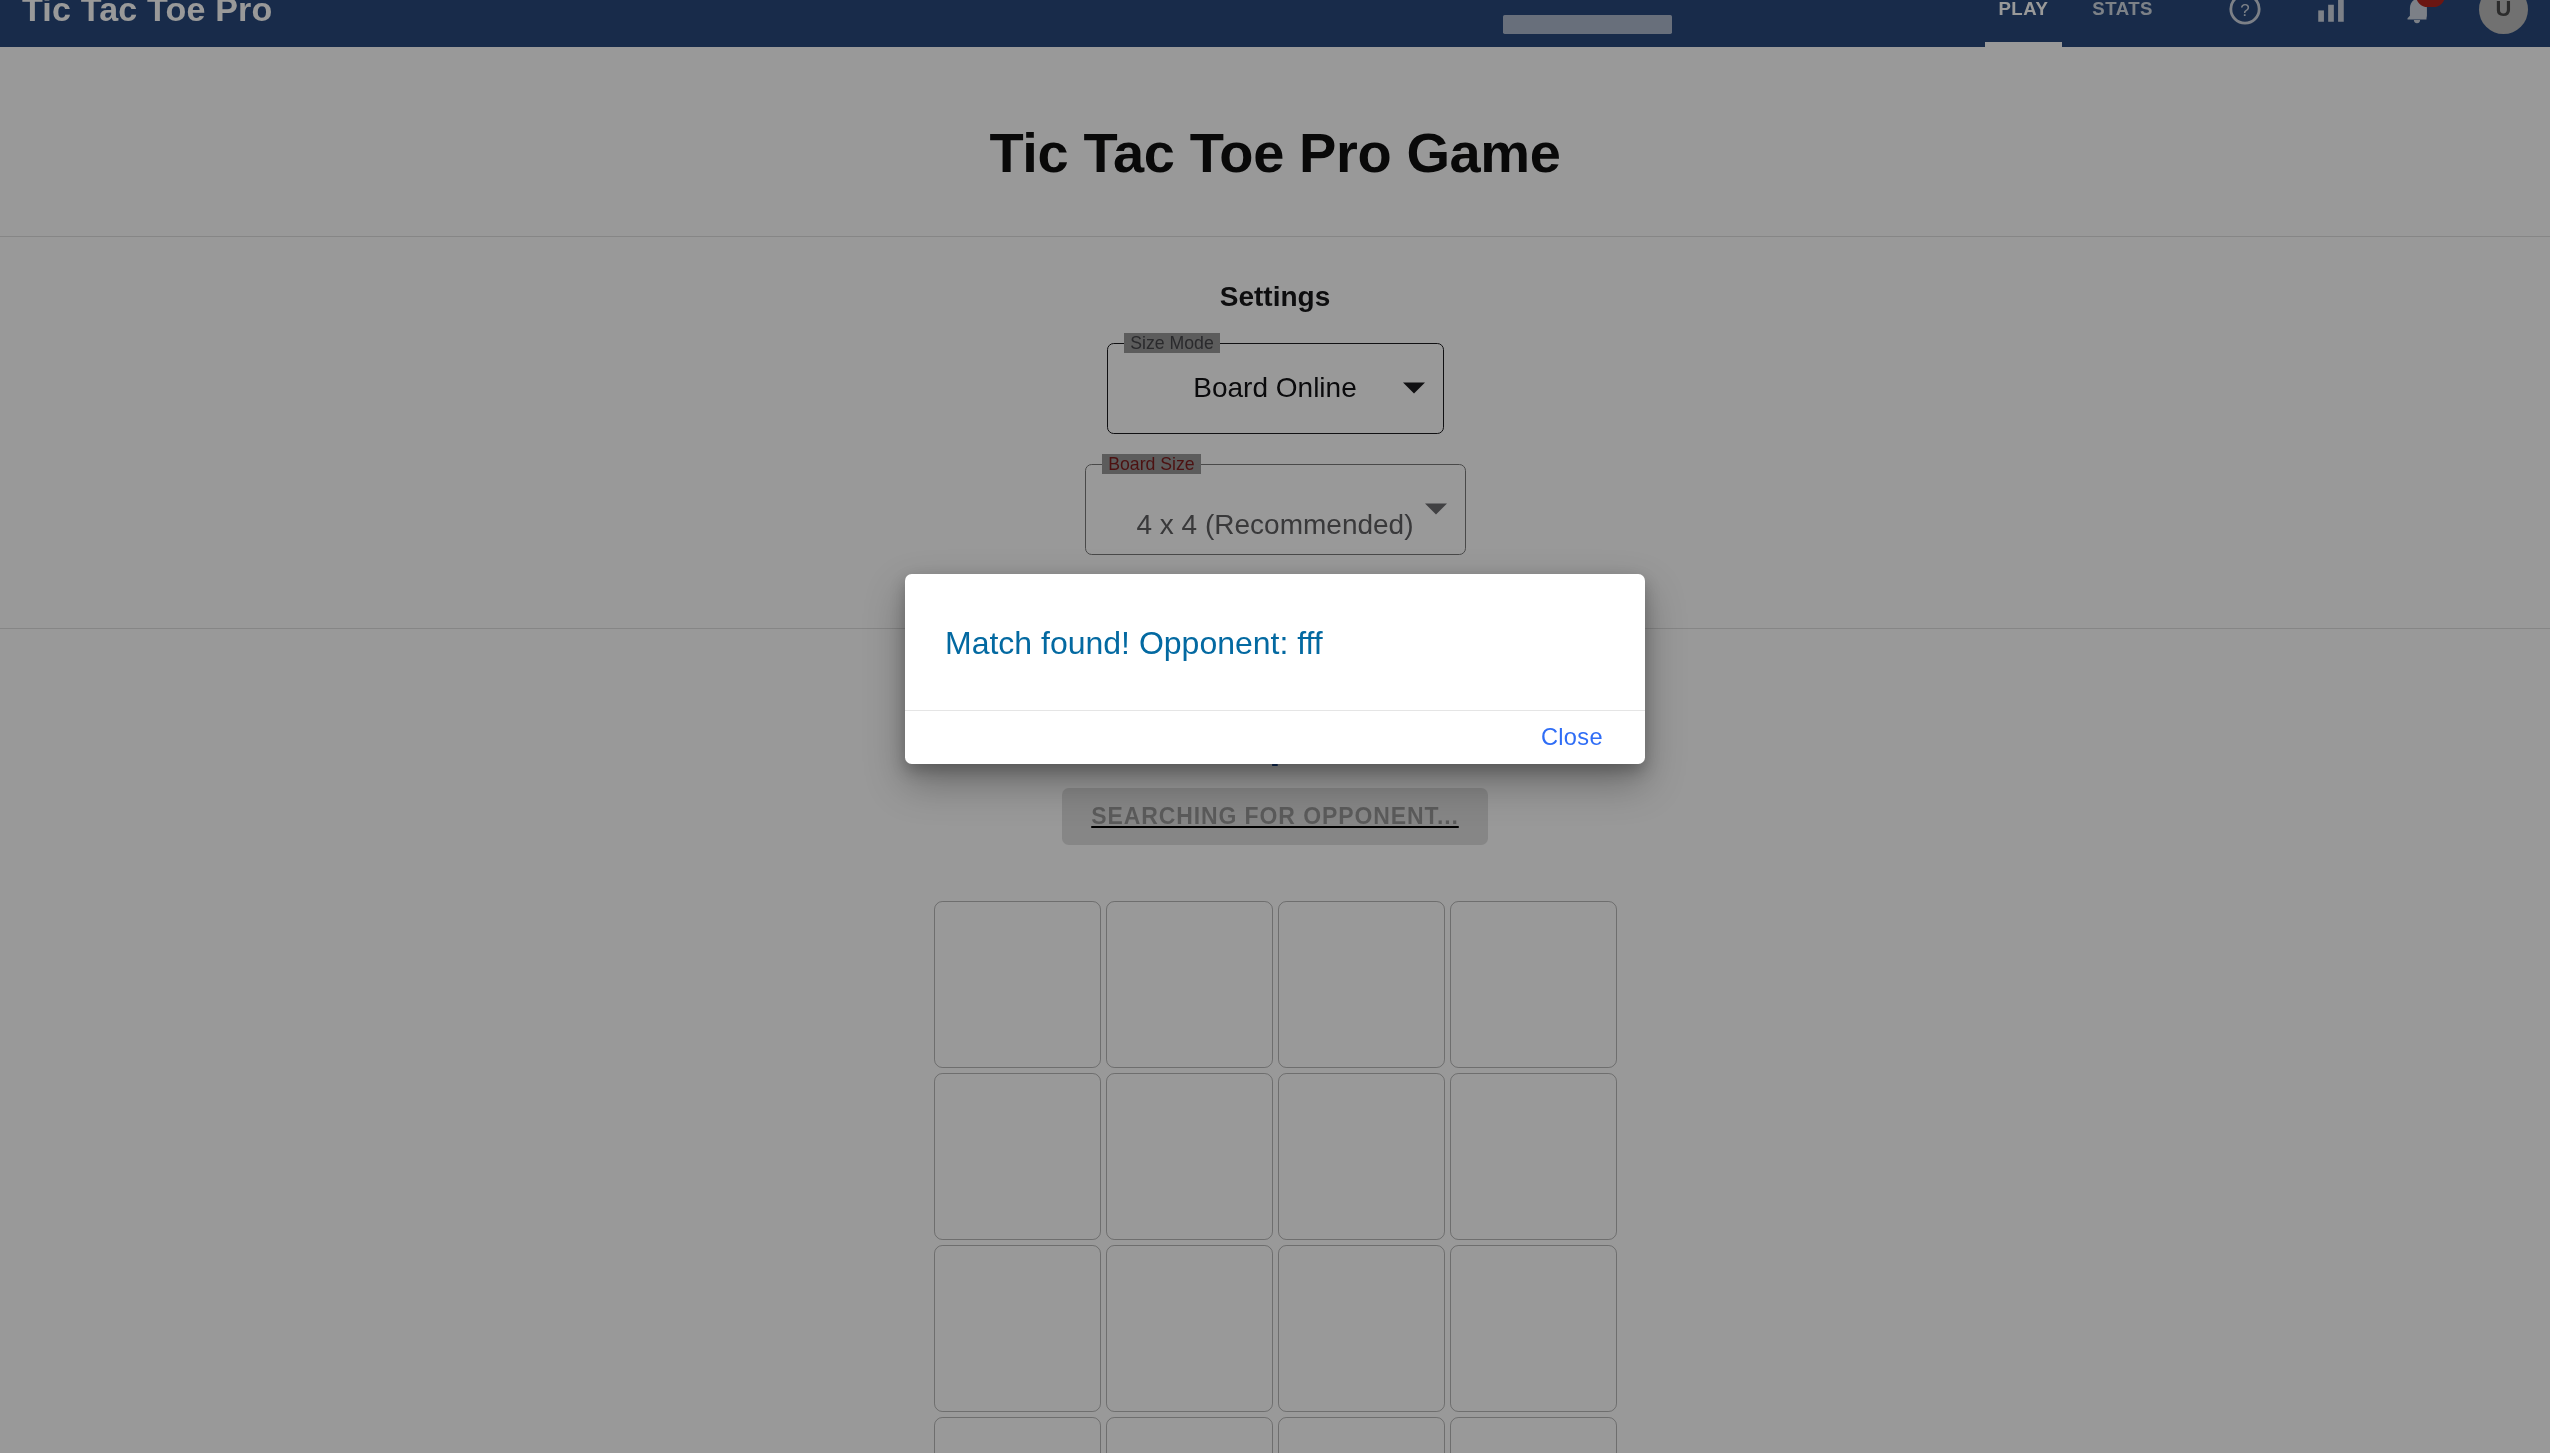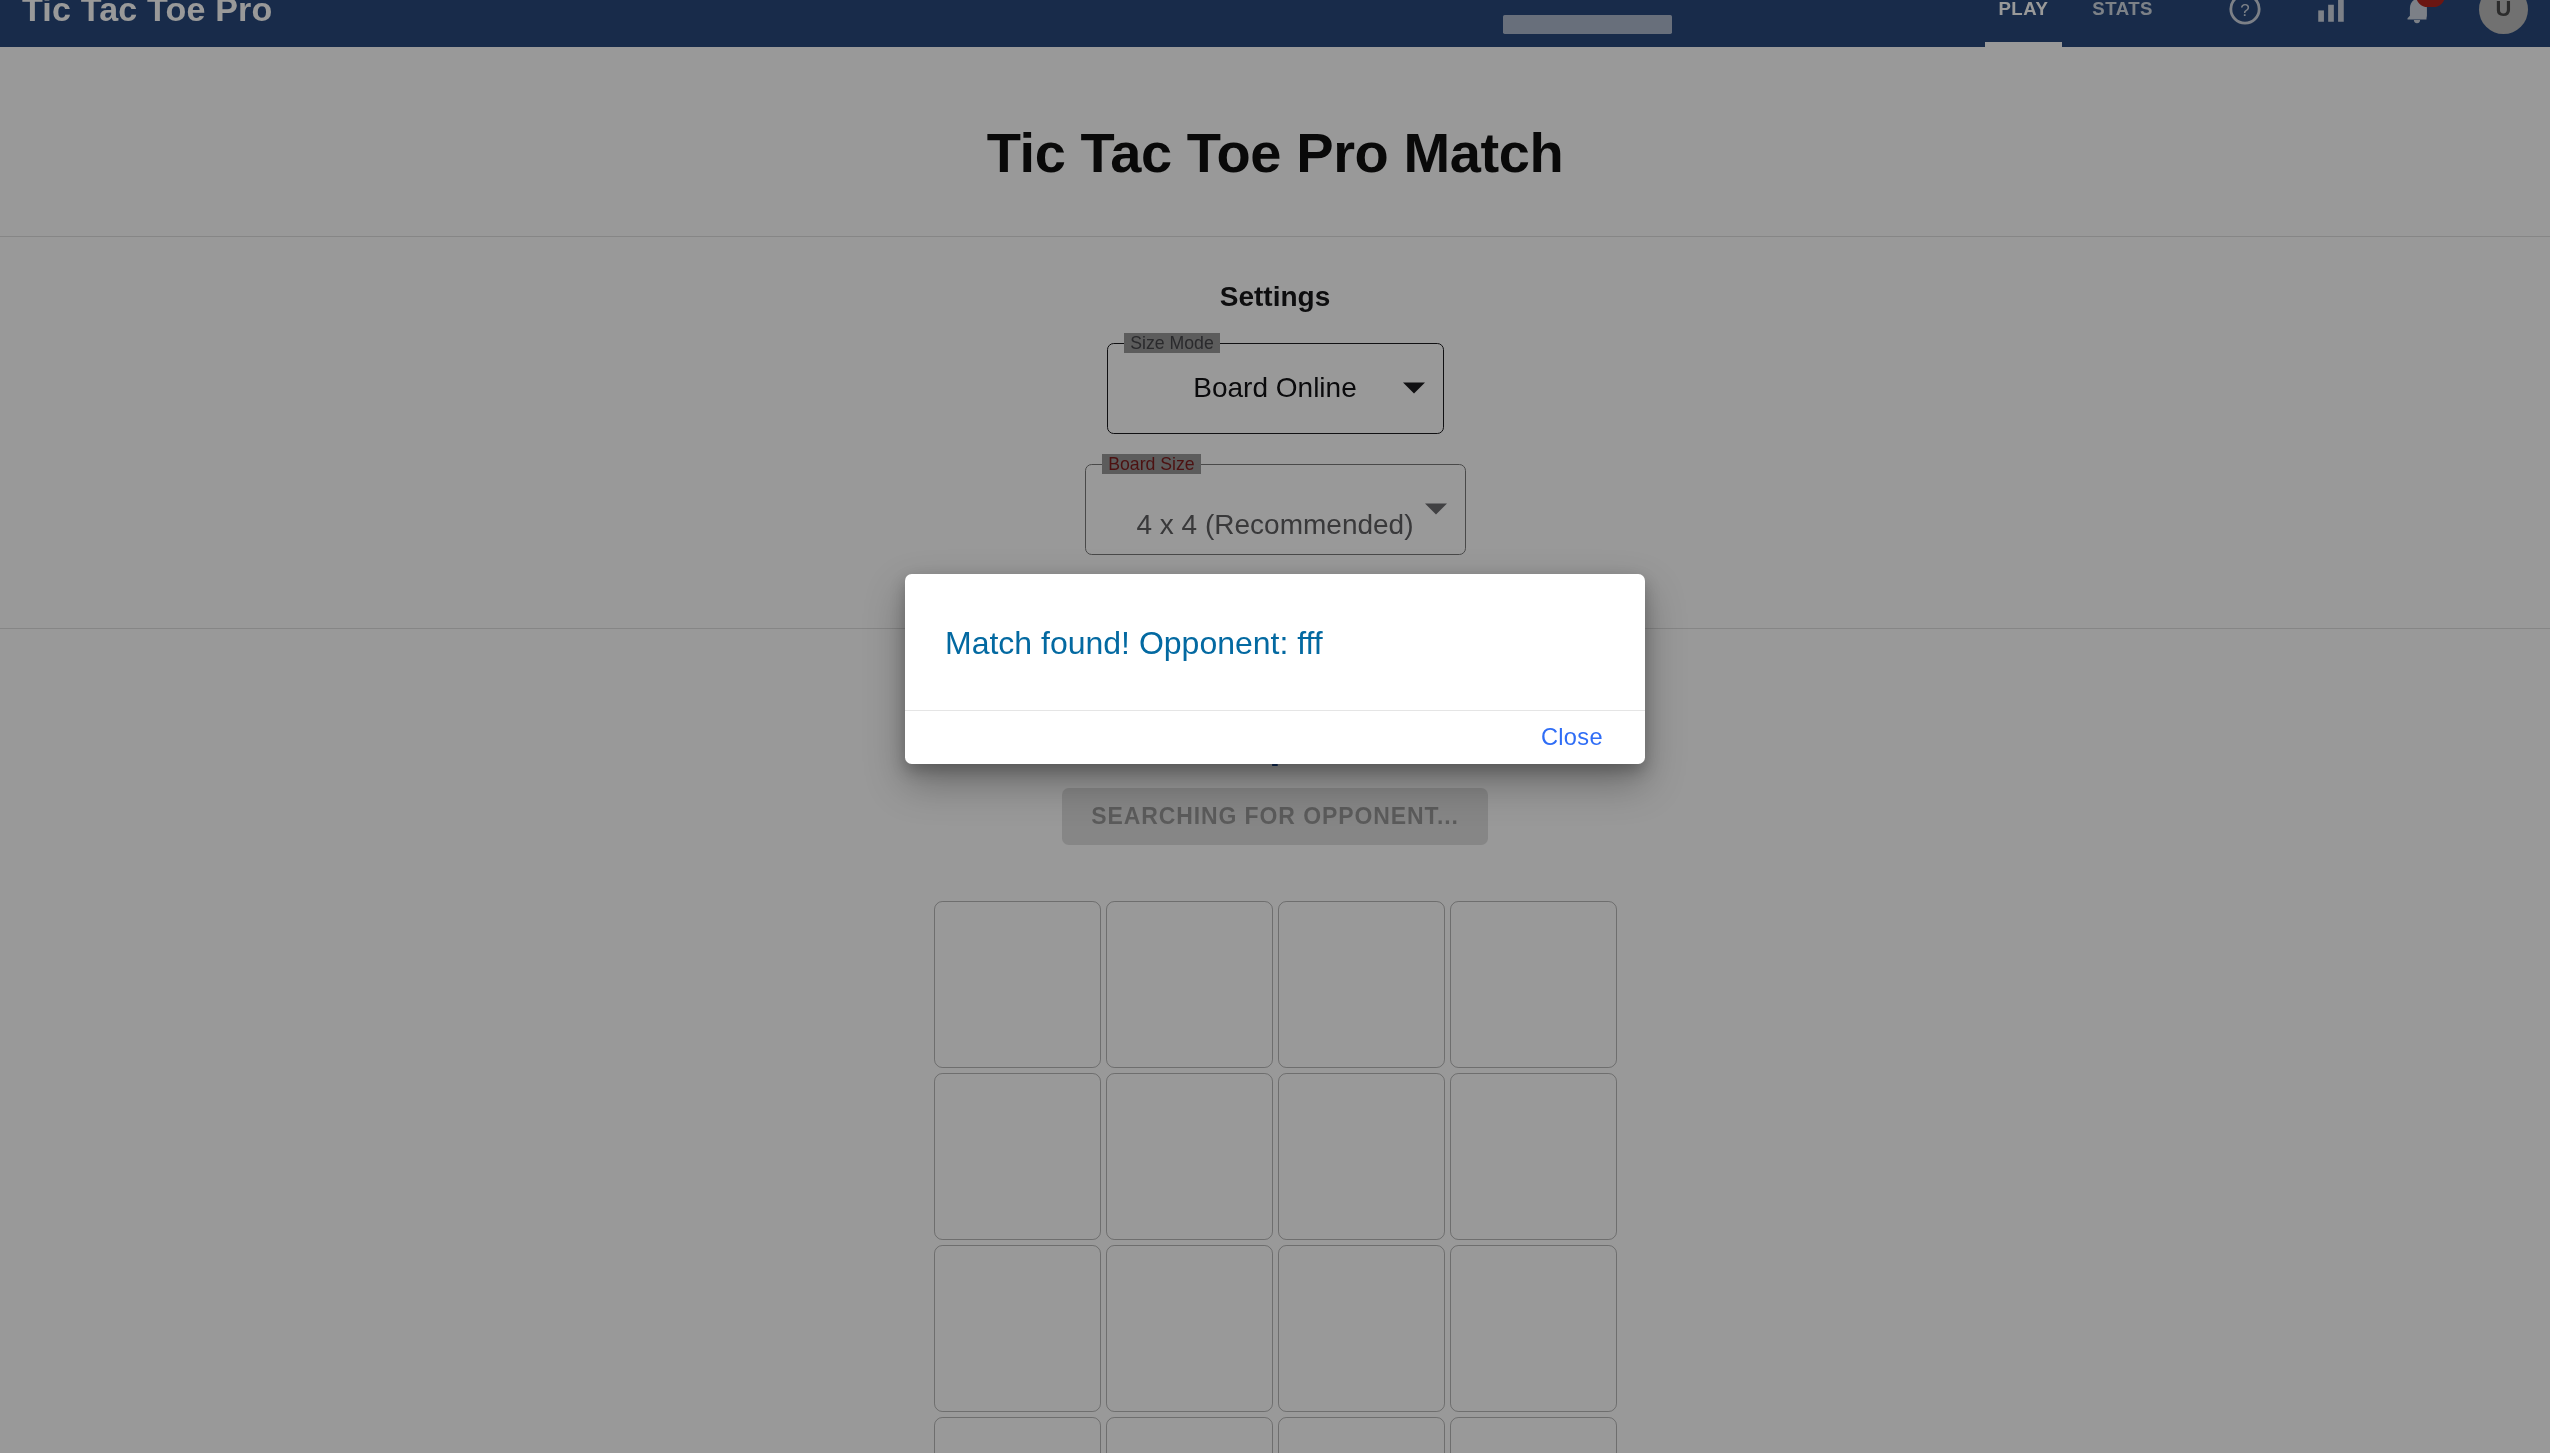--- a/index.html
+++ b/index.html
@@ -242,20 +242,21 @@
   }
   .status-text {
     font-size: 22px;
     color: #1e4f9c;
     font-weight: 600;
   }
   .cta-row {
     display: flex;
     justify-content: center;
     margin-top: 13.5px;
+    text-decoration: underline;
   }
   .cta-button {
     min-width: 388px;
     height: 57px;
     border: 0;
     border-radius: 6.7px;
     background: rgba(0,0,0,.12);
     color: rgba(0,0,0,.32);
     font-family: inherit;
     font-size: 23px;
@@ -381,21 +382,21 @@
         <span class="badge">3</span>
       </div>
       <div class="avatar">
         <span>U</span>
       </div>
     </div>
     <div class="user-pill"></div>
   </div>
 
   <div class="content">
-    <h1 class="page-title">Tic Tac Toe Pro Match</h1>
+    <h1 class="page-title">Tic Tac Toe Pro Game</h1>
 
     <div class="divider"></div>
 
     <h2 class="section-heading">Settings</h2>
 
     <div class="field-wrap">
       <div class="mui-field">
         <div class="mui-outline"></div>
         <div class="mui-legend">Size Mode</div>
         <div class="mui-value">Board Online</div>

